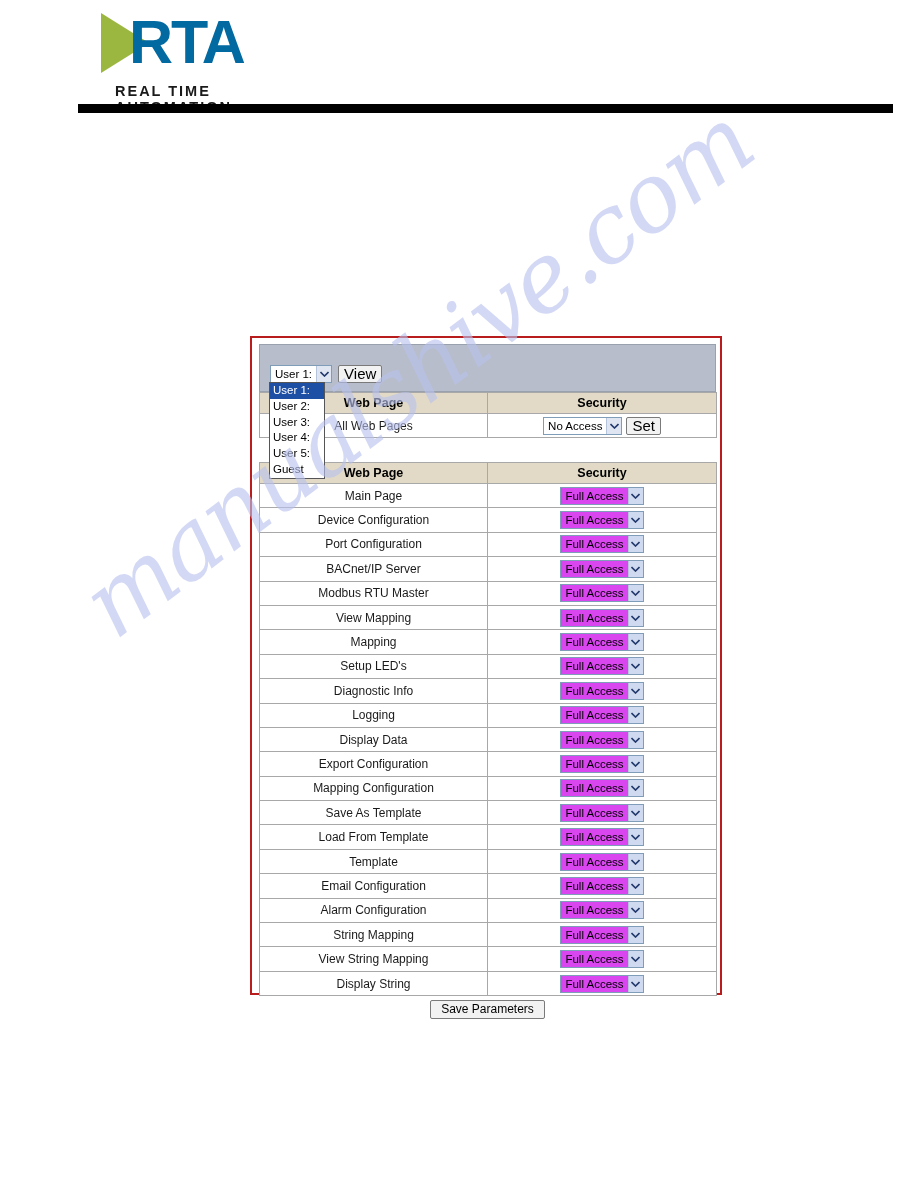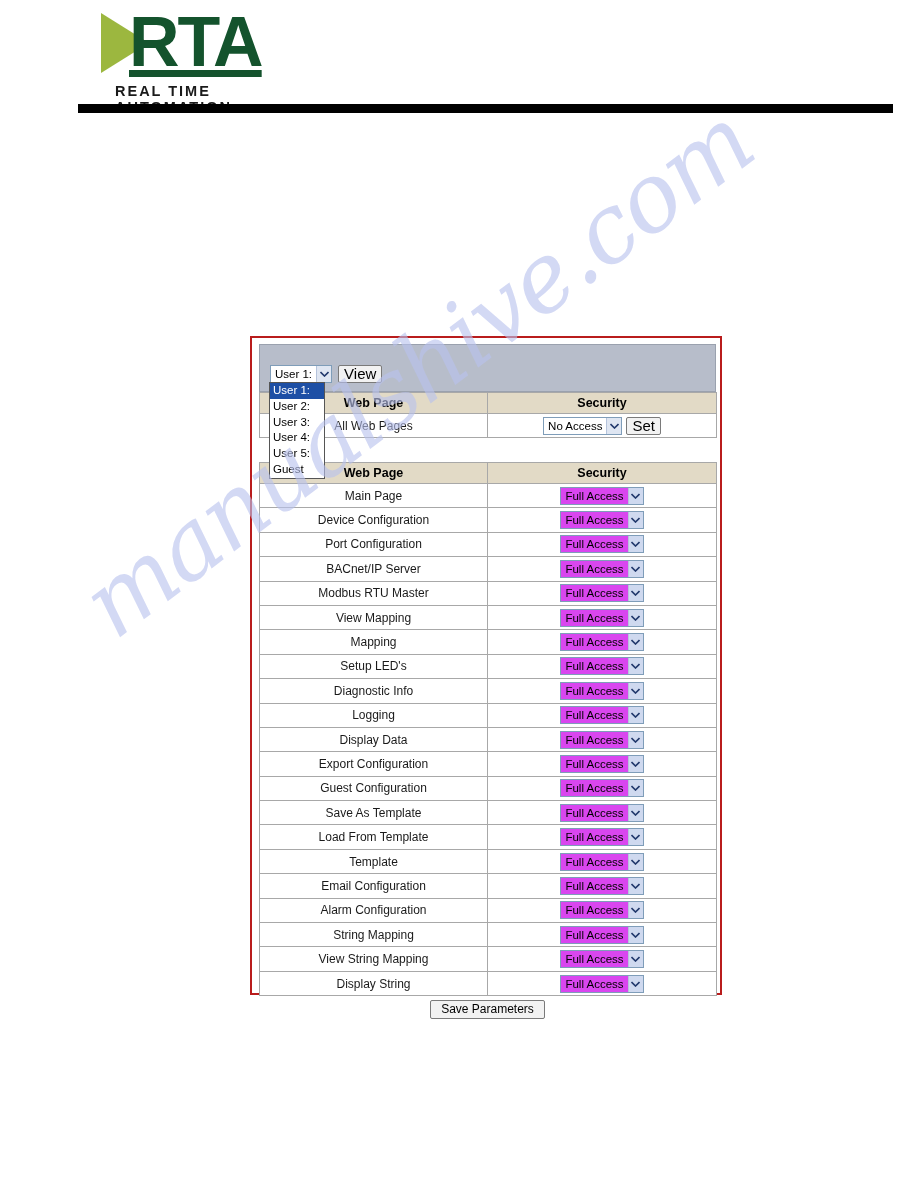--- a/index.html
+++ b/index.html
@@ -44,25 +44,24 @@
     border-top: 30px solid transparent;
     border-bottom: 30px solid transparent;
     border-left: 48px solid #9CB73F;
   }
   .logo-rta {
     position: absolute;
     left: 28px;
     top: -4px;
     font-family: "Liberation Sans", sans-serif;
     font-weight: bold;
-    font-size: 70px;
+    font-size: 61px;
     letter-spacing: -2px;
-    color: #14532d;
+    color: #0369a1;
     line-height: 70px;
-    text-decoration: underline;
   }
   .logo-tagline {
     position: absolute;
     left: 14px;
     top: 72px;
     font-family: "Liberation Sans", sans-serif;
     font-weight: bold;
     font-size: 14.5px;
     letter-spacing: 2.0px;
     color: #1a1a1a;
@@ -521,21 +520,21 @@
                   <span class="sel-arrow">
                     <svg width="9" height="6" viewBox="0 0 9 6">
                       <path d="M0.5 1 L4.5 5 L8.5 1" fill="none" stroke="#21386b" stroke-width="1.6"></path>
                     </svg>
                   </span>
                 </div>
               </div>
             </td>
           </tr>
           <tr>
-            <td>Guest Configuration</td>
+            <td>Mapping Configuration</td>
             <td>
               <div class="sec-cell-inner">
                 <div class="xp-select sel-full">
                   <span class="sel-text">Full Access</span>
                   <span class="sel-arrow">
                     <svg width="9" height="6" viewBox="0 0 9 6">
                       <path d="M0.5 1 L4.5 5 L8.5 1" fill="none" stroke="#21386b" stroke-width="1.6"></path>
                     </svg>
                   </span>
                 </div>

